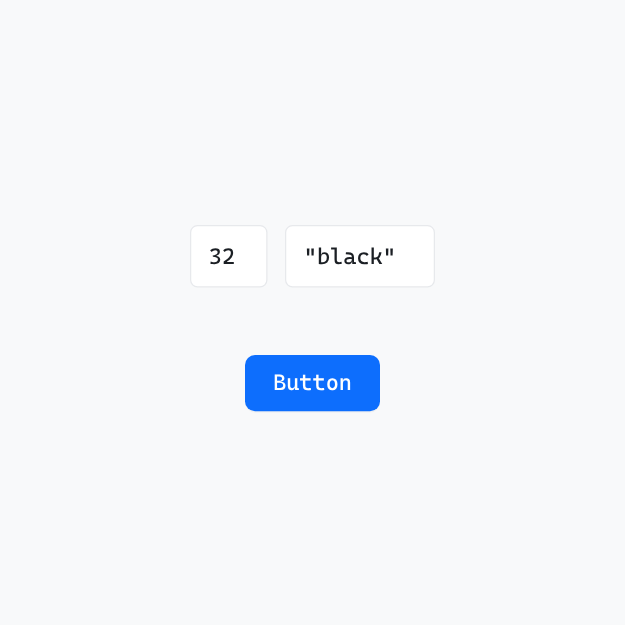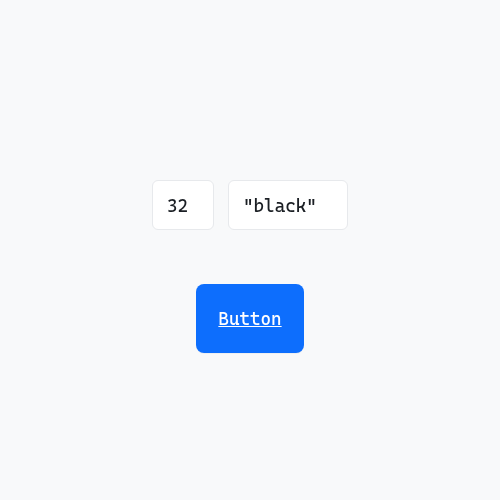--- a/index.html
+++ b/index.html
@@ -32,24 +32,23 @@
     .input-number { width: 62px; }
     .input-color  { width: 120px; }
     .primary-button {
       margin-top: 54px;
       background: #0d6efd;
       color: #ffffff;
       border: none;
       border-radius: 8px;
       font-family: inherit;
       font-size: 18px;
-      padding: 24px 22px;
+      padding: 12px 22px;
       cursor: pointer;
       box-shadow: 0 1px 0 rgba(0,0,0,0.04);
-      text-decoration: underline;
     }
   </style>
 </head>
 <body>
 
 <div class="inputs-row">
   <input type="text" class="text-input input-number" value="32" style="">
   <input type="text" class="text-input input-color" value="&quot;black&quot;" style="">
 </div>
 

